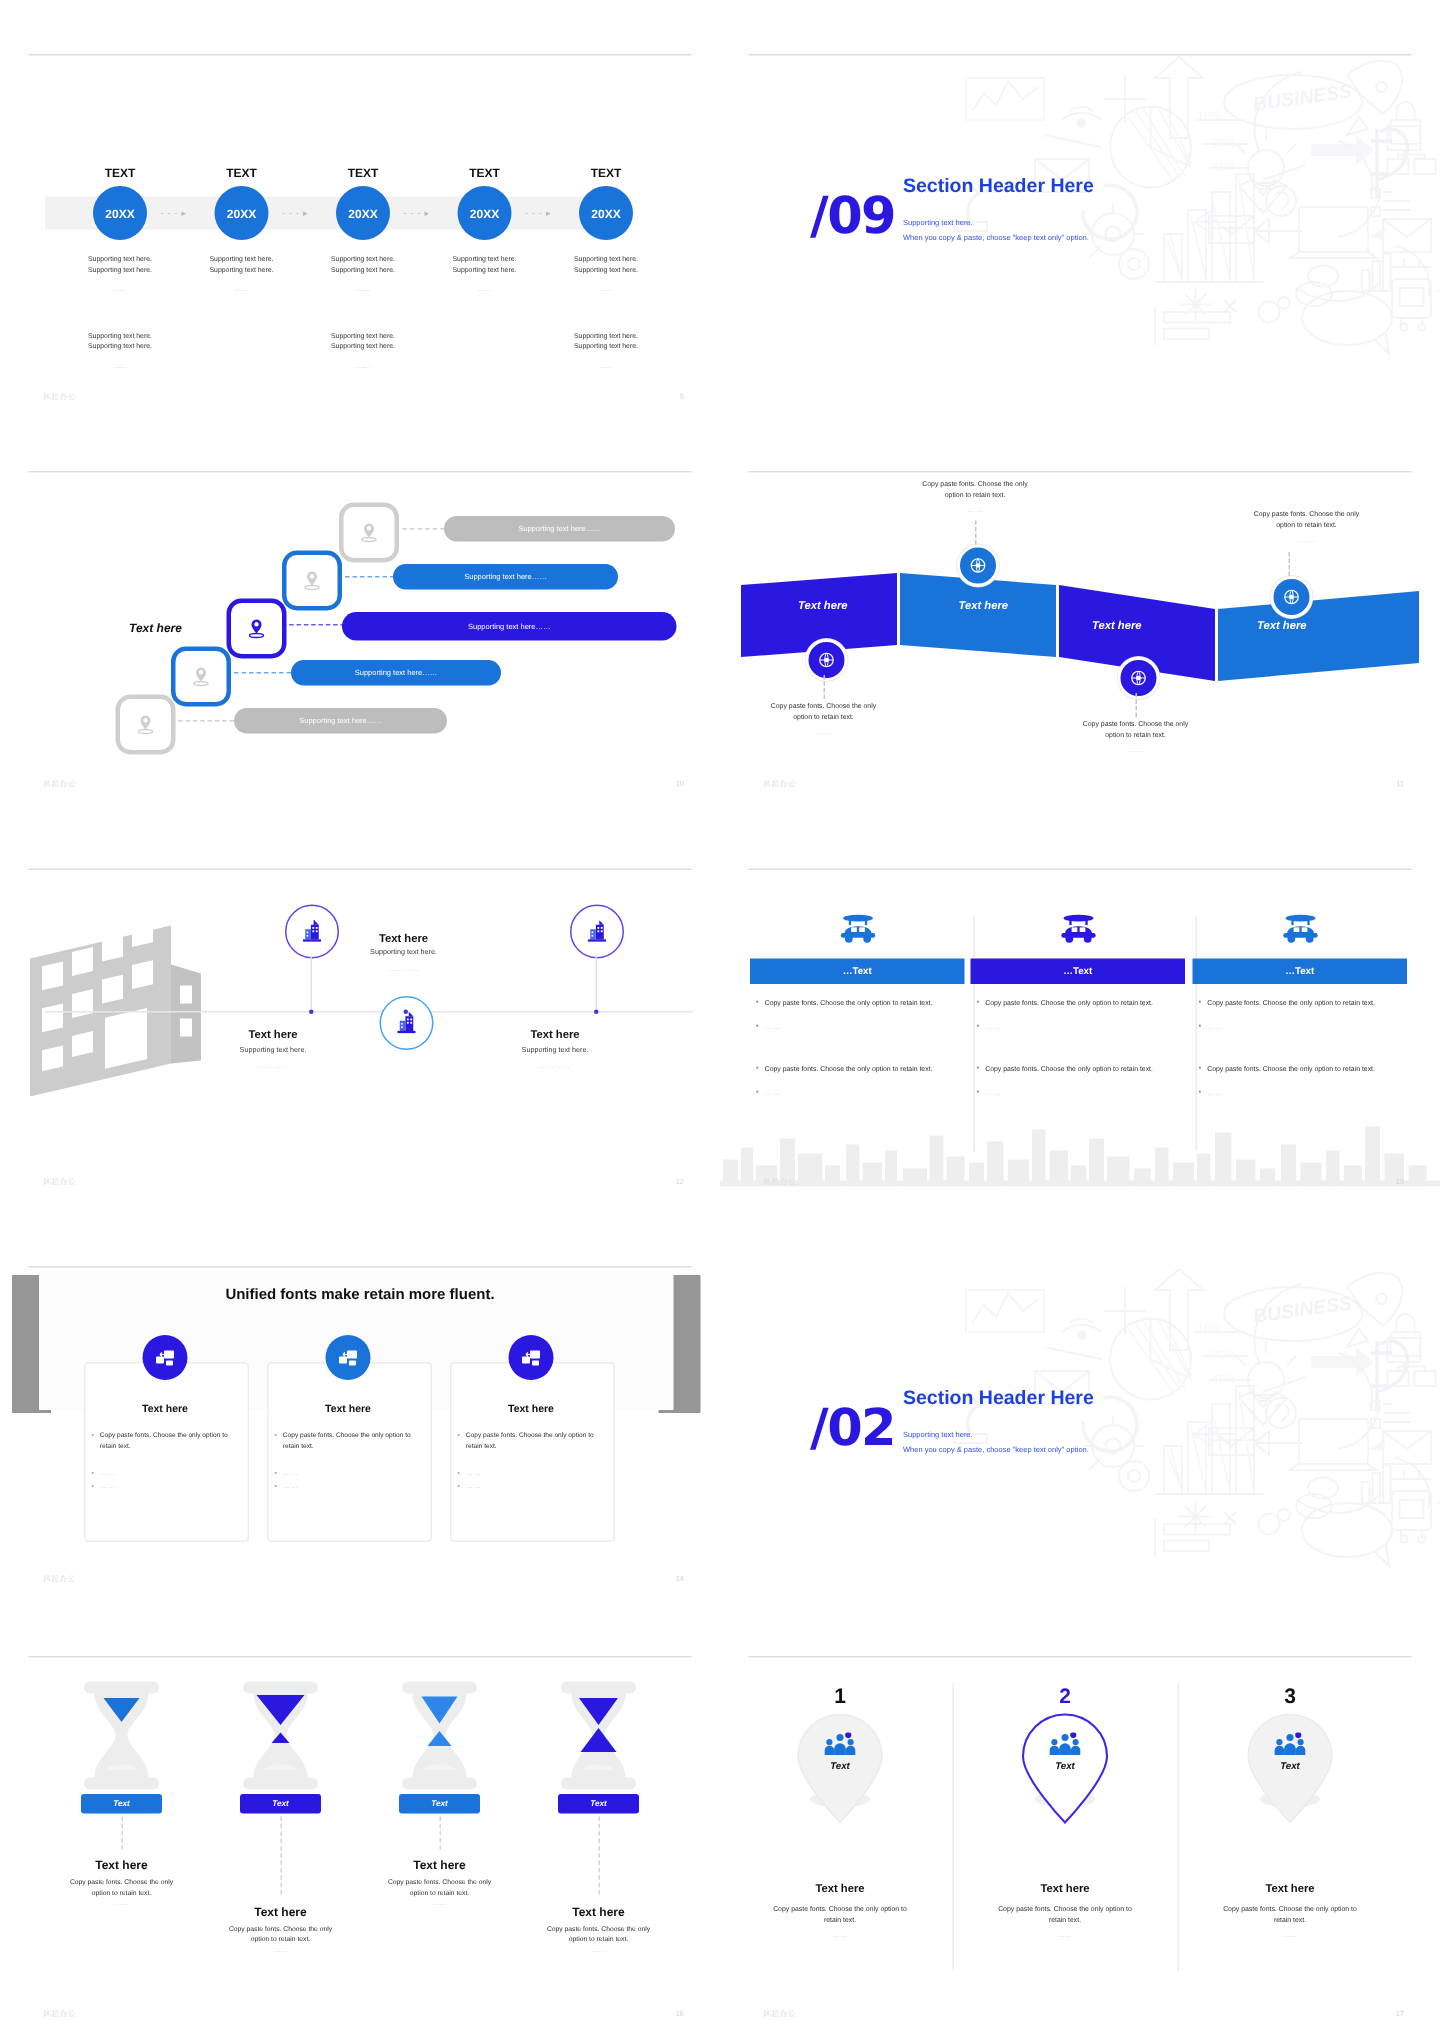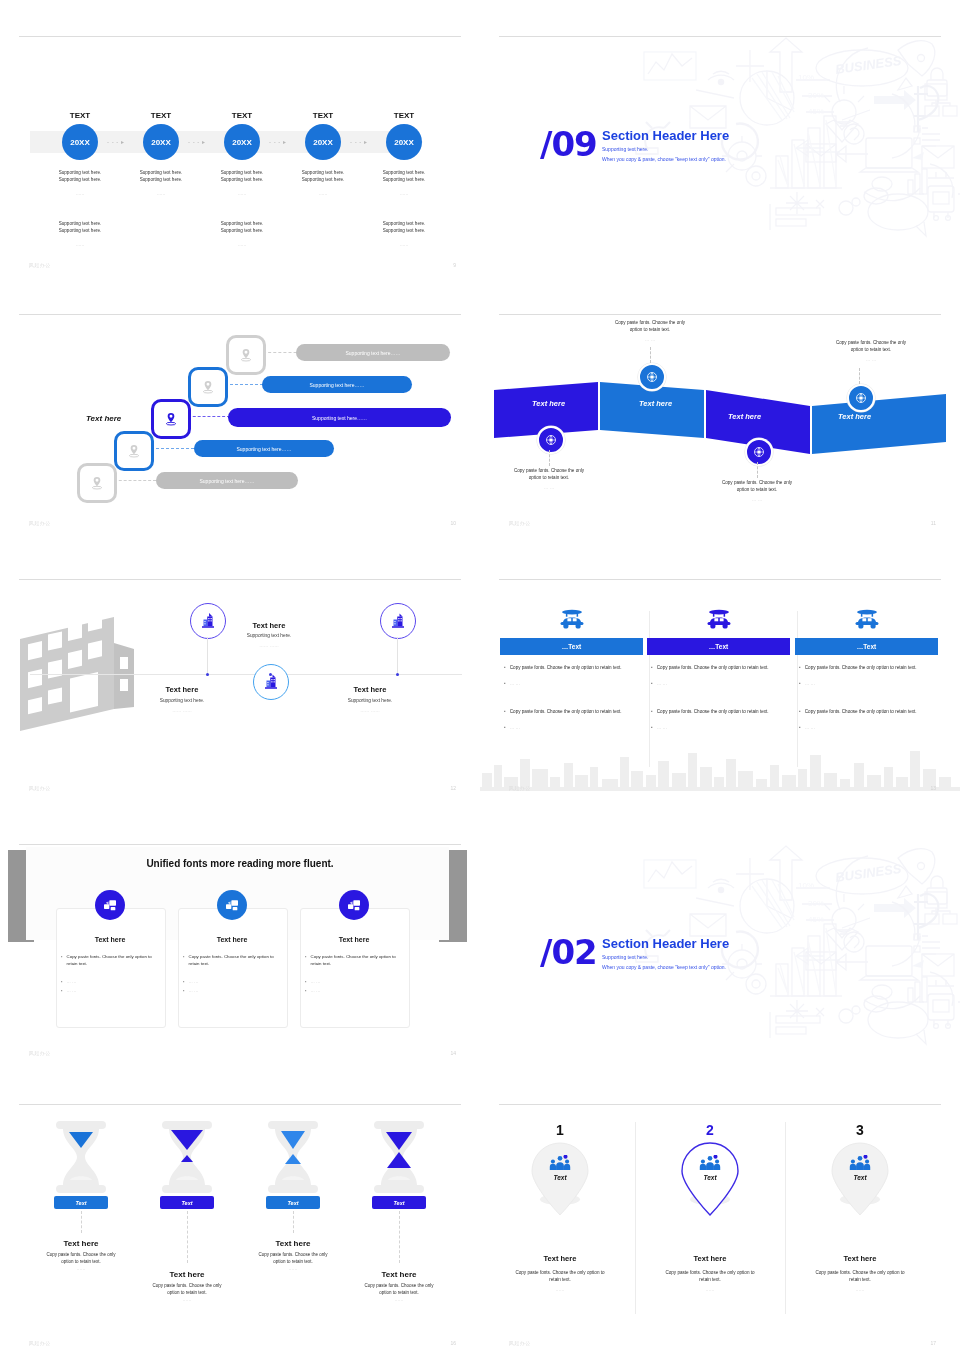--- a/index.html
+++ b/index.html
@@ -18,21 +18,21 @@
   #s9 .node{position:absolute;width:36px;height:36px;border-radius:50%;background:#1a73d8;color:#fff;font-size:8px;font-weight:bold;display:flex;align-items:center;justify-content:center;top:96px;}
   #s9 .ttl{position:absolute;font-size:8px;font-weight:bold;top:83px;width:60px;text-align:center;color:#111;}
   #s9 .arr{position:absolute;top:110px;font-size:6px;color:#b9b9b9;letter-spacing:.5px;}
   #s9 .blk{position:absolute;width:78px;text-align:center;font-size:4.6px;line-height:1.55;color:#333;}
   #s9 .blk .dd{margin-top:7px;color:#cfcfcf;font-size:5px;}
 
   
   .sec{overflow:hidden;}
   .sec .doodle{position:absolute;right:0px;top:8px;width:330px;height:210px;opacity:.5;}
   .sec .num{position:absolute;left:60px;top:96px;font-size:34px;font-weight:bold;color:#2a17e0;letter-spacing:-1px;font-family:"DejaVu Sans",sans-serif;}
-  .sec .hd{position:absolute;left:122px;top:100px;font-size:13px;font-weight:bold;color:#1c41e0;}
+  .sec .hd{position:absolute;left:122px;top:88px;font-size:13px;font-weight:bold;color:#1c41e0;}
   .sec .s1{position:absolute;left:122px;top:118px;font-size:5px;color:#3450e8;}
   .sec .s2{position:absolute;left:122px;top:128px;font-size:5px;color:#3450e8;}
   #s02{left:480px;top:28px;width:480px;height:246px;}
   #s03{left:480px;top:836px;width:480px;height:246px;}
 
   
   #s10{left:0;top:306px;width:480px;height:226px;}
   #s10 .pin{position:absolute;width:34px;height:34px;border-radius:10px;border:3px solid #cfcfcf;background:#fff;display:flex;align-items:center;justify-content:center;}
   #s10 .pin.b{border-color:#1a73d8;}
   #s10 .pin.d{border-color:#2a17e0;border-width:3.5px;}
@@ -637,21 +637,21 @@
 
     <div class="footer-logo">风起办公</div>
     <div class="footer-page">13</div>
   </div>
 
   <div class="slide" id="s14">
     <div class="rule"></div>
     <div class="gl"></div>
     <div class="gr"></div>
     <div class="panel"></div>
-    <div class="title">Unified fonts more reading more fluent.</div>
+    <div class="title">Unified fonts make retain more fluent.</div>
 
     <div class="card" style="left:56px;"></div>
     <div class="card" style="left:178px;"></div>
     <div class="card" style="left:300px;"></div>
 
     <div class="ic" style="left:95px;background:#2a17e0;">
       <svg width="16" height="16" viewBox="0 0 24 24">
           <rect x="11" y="5" width="10" height="8" rx="1" fill="#fff"></rect>
           <rect x="3" y="11" width="8" height="7" rx="1" fill="#fff"></rect>
           <rect x="13" y="15" width="7" height="5" rx="1" fill="#fff"></rect>

